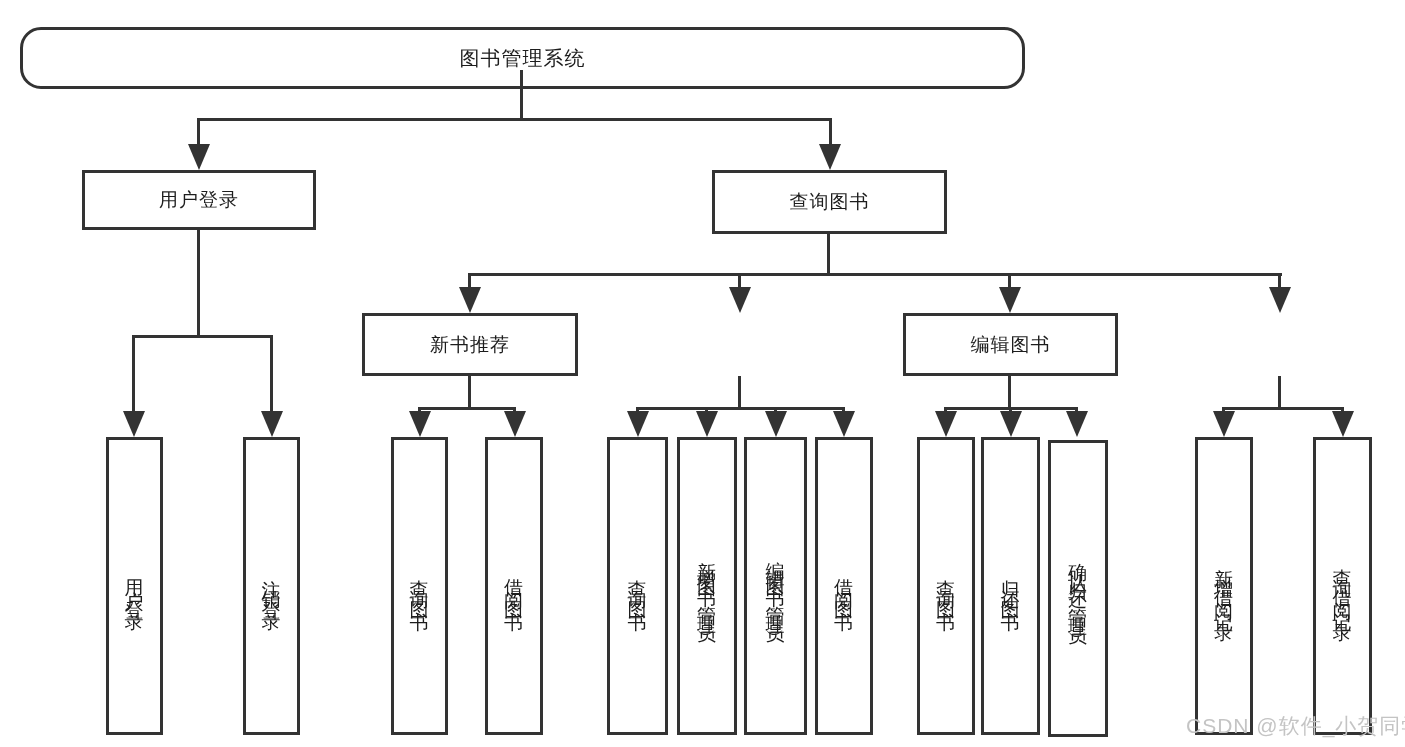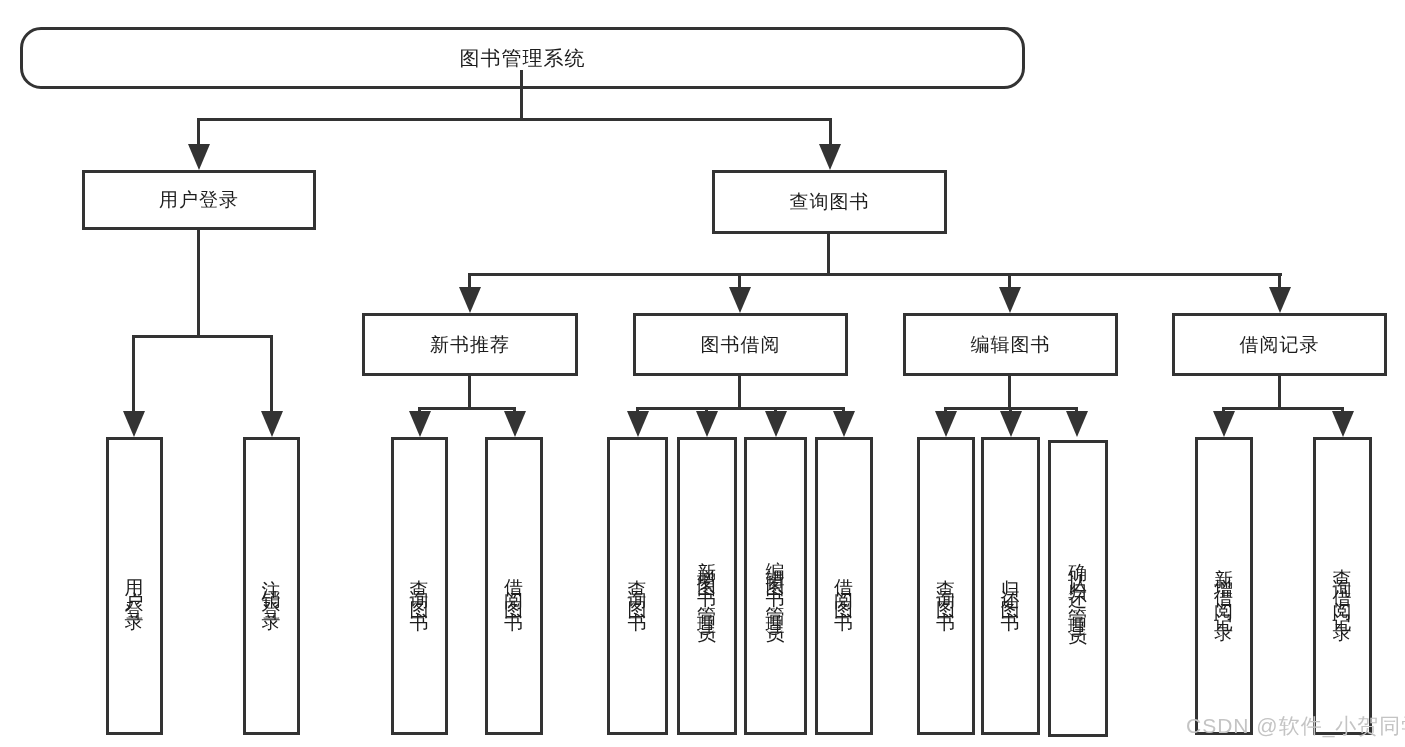--- a/index.html
+++ b/index.html
@@ -96,28 +96,22 @@
   <div class="lv" style="left:738px; top:273px; height:16px;"></div>
   <div class="arrow" style="left:729px; top:287px;"></div>
   <div class="lv" style="left:1008px; top:273px; height:16px;"></div>
   <div class="arrow" style="left:999px; top:287px;"></div>
   <div class="lv" style="left:1278px; top:273px; height:16px;"></div>
   <div class="arrow" style="left:1269px; top:287px;"></div>
 
   <div class="node h" style="left:362px; top:313px; width:216px; height:63px;">
     <span>新书推荐</span>
   </div>
-  <div class="node h" style="left:633px; top:313px; width:215px; height:63px;">
-    <span>图书借阅</span>
-  </div>
   <div class="node h" style="left:903px; top:313px; width:215px; height:63px;">
     <span>编辑图书</span>
-  </div>
-  <div class="node h" style="left:1172px; top:313px; width:215px; height:63px;">
-    <span>借阅记录</span>
   </div>
 
   <div class="lv" style="left:468px; top:376px; height:32px;"></div>
   <div class="lh" style="left:418px; top:407px; width:98px;"></div>
   <div class="lv" style="left:418px; top:407px; height:7px;"></div>
   <div class="arrow" style="left:409px; top:411px;"></div>
   <div class="lv" style="left:513px; top:407px; height:7px;"></div>
   <div class="arrow" style="left:504px; top:411px;"></div>
 
   <div class="lv" style="left:738px; top:376px; height:32px;"></div>

